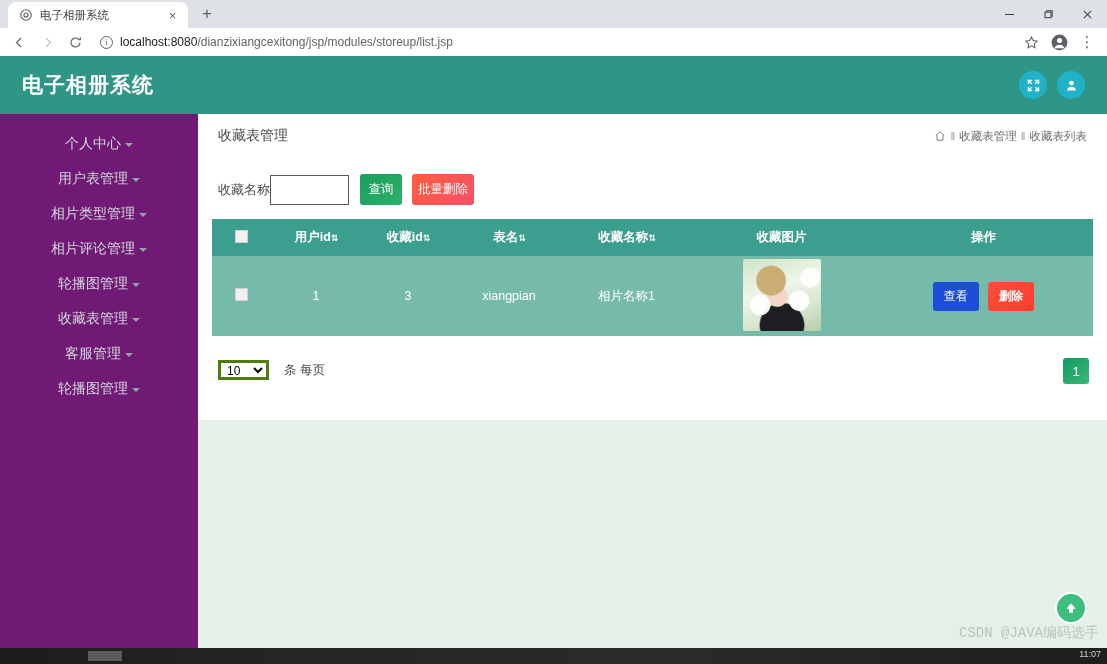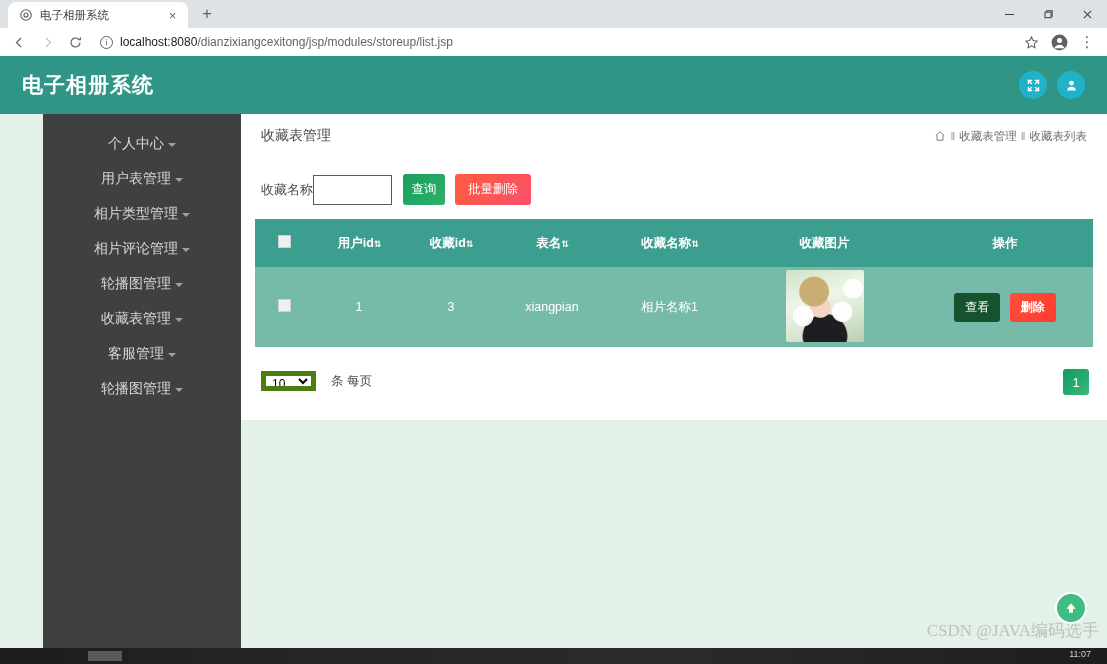--- a/index.html
+++ b/index.html
@@ -109,21 +109,21 @@
     width: 28px; height: 28px; border-radius: 50%;
     background: #20b2c8; color: #fff;
     display: flex; align-items: center; justify-content: center;
   }
 
   
   .app-body { display: flex; height: 534px; }
 
   .sidebar {
     width: 198px; flex: 0 0 198px;
-    background: #404040; padding-top: 12px; margin-left: 43px;
+    background: #701a75; padding-top: 12px;
   }
   .menu-item {
     height: 35px; display: flex; align-items: center;
     justify-content: center; gap: 4px;
     color: #d3d7db; font-size: 14px;
   }
   .caret {
     width: 0; height: 0;
     border-left: 4px solid transparent;
     border-right: 4px solid transparent;
@@ -161,30 +161,30 @@
   .btn {
     border: none; color: #fff; font-size: 12.5px;
     border-radius: 3px; cursor: pointer;
     font-family: "Liberation Sans", sans-serif;
   }
   .btn-query {
     width: 42px; height: 31px; margin-left: 11px;
     background: linear-gradient(135deg, #17a05c 0%, #2eb06a 100%);
   }
   .btn-batch {
-    width: 76px; height: 31px; margin-left: 10px;
+    width: 62px; height: 31px; margin-left: 10px;
     background: linear-gradient(135deg, #ff5c3c 0%, #f9506b 100%);
   }
 
   
   table { width: 100%; border-collapse: collapse; table-layout: fixed; }
   thead th {
     background: #3c9e8e; color: #ffffff;
     font-size: 12.5px; font-weight: bold;
-    height: 48px; text-align: center;
+    height: 37px; text-align: center;
   }
   tbody tr { background: #76bba9; }
   tbody td {
     color: #ffffff; font-size: 12.5px;
     text-align: center; vertical-align: middle;
     height: 80px;
   }
   .cb {
     width: 13px; height: 13px; display: inline-block;
     background: #f0f0f0; border: 1px solid #cfcfcf;
@@ -199,48 +199,48 @@
       radial-gradient(circle at 22% 64%, rgba(255,255,255,.92) 0 13%, transparent 14%),
       radial-gradient(circle at 36% 30%, rgba(201,170,110,.95) 0 20%, transparent 22%),
       radial-gradient(circle at 44% 52%, rgba(242,214,196,1) 0 17%, transparent 19%),
       radial-gradient(circle at 50% 92%, rgba(30,30,34,1) 0 28%, transparent 30%),
       linear-gradient(160deg, #cfe3c6 0%, #eef5e8 40%, #d7e7cf 70%, #b9cdae 100%);
   }
   .act-btn {
     display: inline-block; color: #fff; font-size: 12px;
     padding: 6px 11px; border-radius: 3px; margin: 0 3px;
   }
-  .act-view { background: #14532d; }
+  .act-view { background: #1d4ed8; }
   .act-del  { background: linear-gradient(135deg, #ff4f3a 0%, #ff3b2f 100%); font-weight: bold; }
 
   
   .pagination {
     display: flex; align-items: center;
     padding: 8px 6px 0 6px; position: relative; height: 60px;
   }
   .pagesize {
     height: 20px; font-size: 12px;
-    border: 5px solid #4d7c0f; background: #fff;
+    border: 3px solid #4d7c0f; background: #fff;
     font-family: "Liberation Sans", sans-serif;
     padding: 0 2px;
   }
   .pagesize-text { font-size: 12.5px; color: #4a4a4a; margin-left: 15px; }
   .page-num {
     position: absolute; right: 4px; top: 22px;
     width: 26px; height: 26px; border-radius: 3px;
     background: linear-gradient(135deg, #0e9b62 0%, #3cb878 100%);
     color: #fff; font-size: 13px;
     display: flex; align-items: center; justify-content: center;
   }
 
   
   .watermark {
     position: absolute; right: 8px; bottom: 6px;
-    font-size: 17px; color: #b8c4bd;
-    font-family: Liberation Serif, serif;
+    font-size: 14px; color: #b8c4bd;
+    font-family: Liberation Mono, monospace;
     white-space: nowrap;
   }
   .scrolltop {
     position: absolute; right: 20px; bottom: 24px;
     width: 32px; height: 32px; border-radius: 50%;
     background: #3ebd80; color: #fff;
     display: flex; align-items: center; justify-content: center;
     border: 2px solid #ffffff;
   }
 
@@ -248,21 +248,21 @@
   .taskbar {
     position: absolute; left: 0; bottom: 0;
     width: 1107px; height: 16px;
     background: linear-gradient(90deg,#1c1c1c 0%, #242424 20%, #2b2b2b 60%, #1e1e1e 100%);
   }
   .taskbar-chip {
     position: absolute; left: 88px; top: 3px;
     width: 34px; height: 10px; background: #5a5a5a;
   }
   .taskbar-clock {
-    position: absolute; right: 16px; top: 1px;
+    position: absolute; right: 6px; top: 1px;
     font-size: 9px; color: #cfcfcf;
   }
 </style>
 </head>
 <body>
 
 <div class="browser">
 
   <div class="tabstrip">
     <div class="tab">

